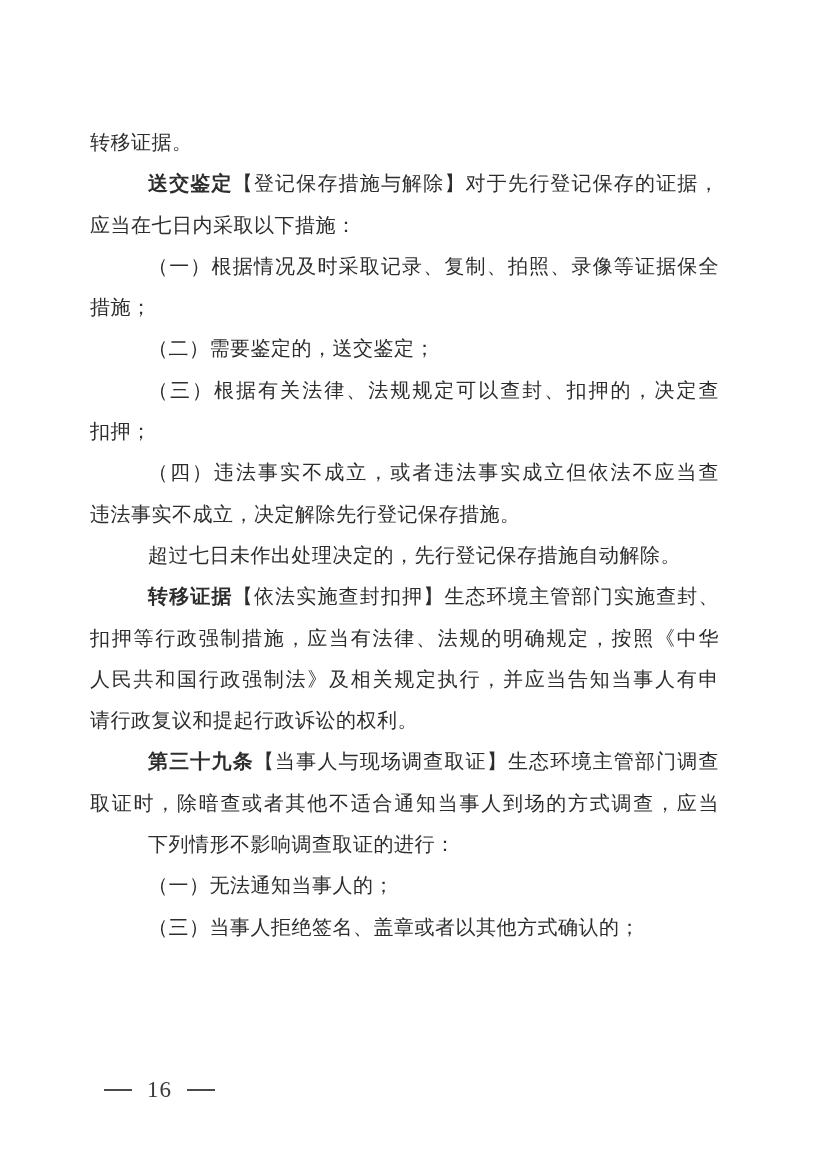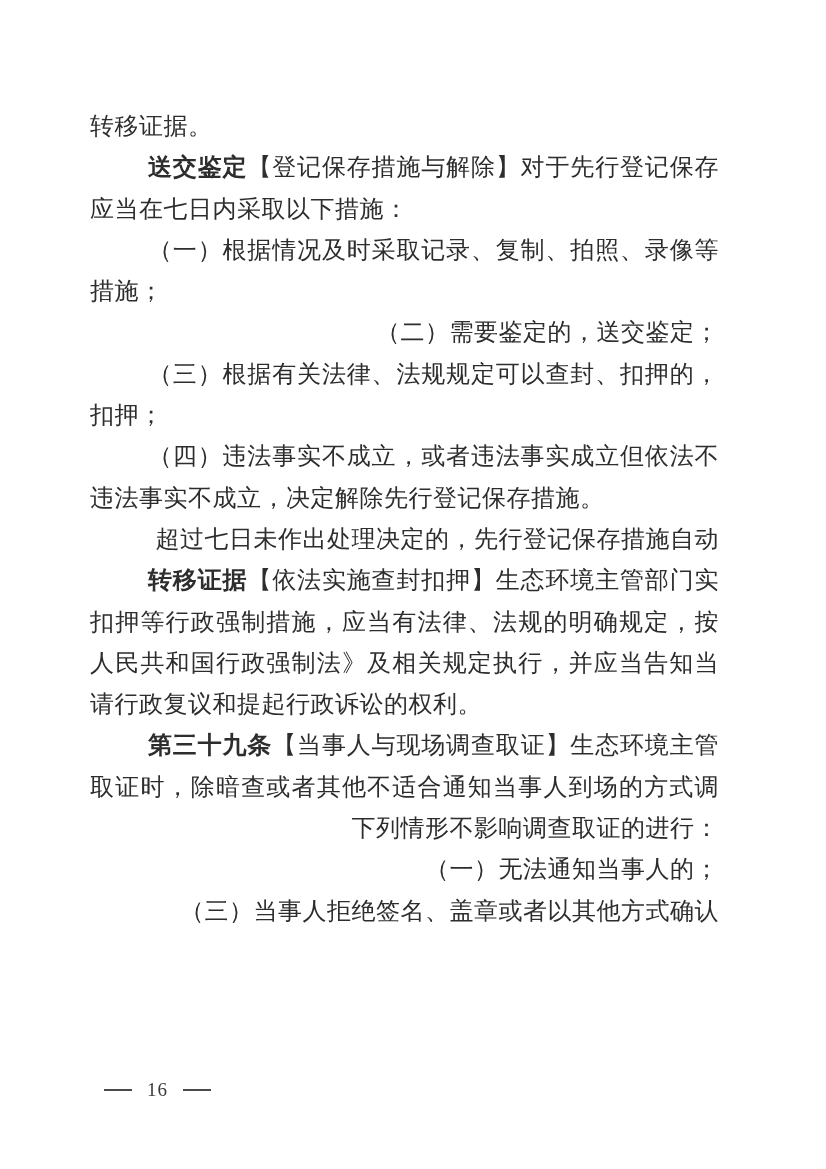--- a/index.html
+++ b/index.html
@@ -11,52 +11,51 @@
     position: relative;
     width: 826px;
     height: 1169px;
     overflow: hidden;
     font-family: "Liberation Serif", "DejaVu Serif", serif;
     color: #2d2d2d;
   }
   .doc-body {
     position: absolute;
     left: 90px;
-    top: 106px;
+    top: 122px;
     width: 629px;
-    font-size: 24px;
+    font-size: 20px;
     line-height: 41.3px;
     letter-spacing: 0.5px;
   }
   .line {
     height: 41.3px;
     text-align: left;
     white-space: normal;
     overflow: hidden;
   }
   .line.indent {
     text-indent: 58px;
-    text-align: right;
   }
   .line.justify {
     text-align: justify;
     text-align-last: justify;
   }
   .bold {
     font-weight: bold;
   }
   .footer {
     position: absolute;
     left: 104px;
     top: 1076px;
     height: 28px;
     display: flex;
     align-items: center;
     gap: 15px;
-    font-size: 19px;
+    font-size: 23px;
     color: #3a3a3a;
   }
   .footer-dash {
     width: 28px;
     height: 2px;
     background: #4a4a4a;
   }
   .page-number {
     font-family: "Liberation Serif", "DejaVu Serif", serif;
     letter-spacing: 1px;

